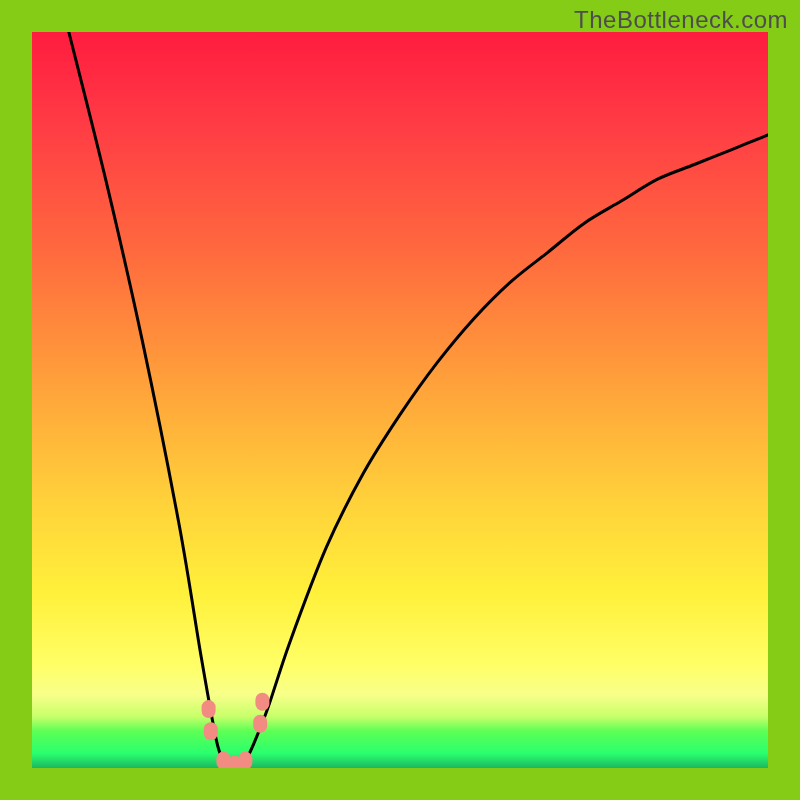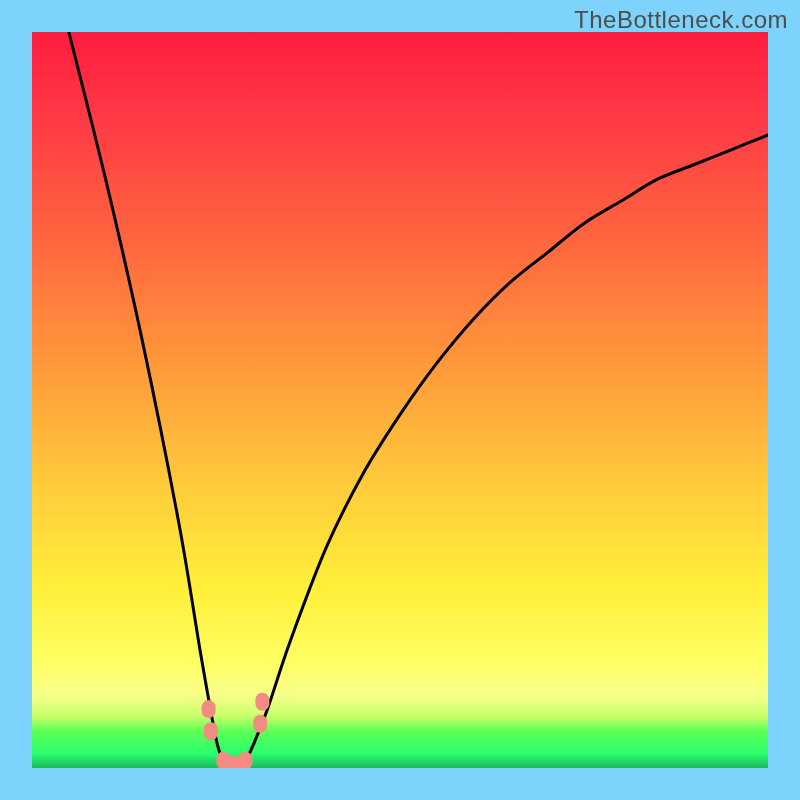--- a/index.html
+++ b/index.html
@@ -8,21 +8,21 @@
     width: 800px;
     height: 800px;
     overflow: hidden;
     background: #000;
     font-family: Arial, Helvetica, sans-serif;
   }
   .frame {
     position: relative;
     width: 800px;
     height: 800px;
-    background: #7dd3fc;
+    background: #84cc16;
   }
   .watermark {
     position: absolute;
     top: 6px;
     right: 12px;
     color: #4d4d4d;
     font-size: 24px;
     font-weight: 400;
     letter-spacing: 0.5px;
     z-index: 5;

